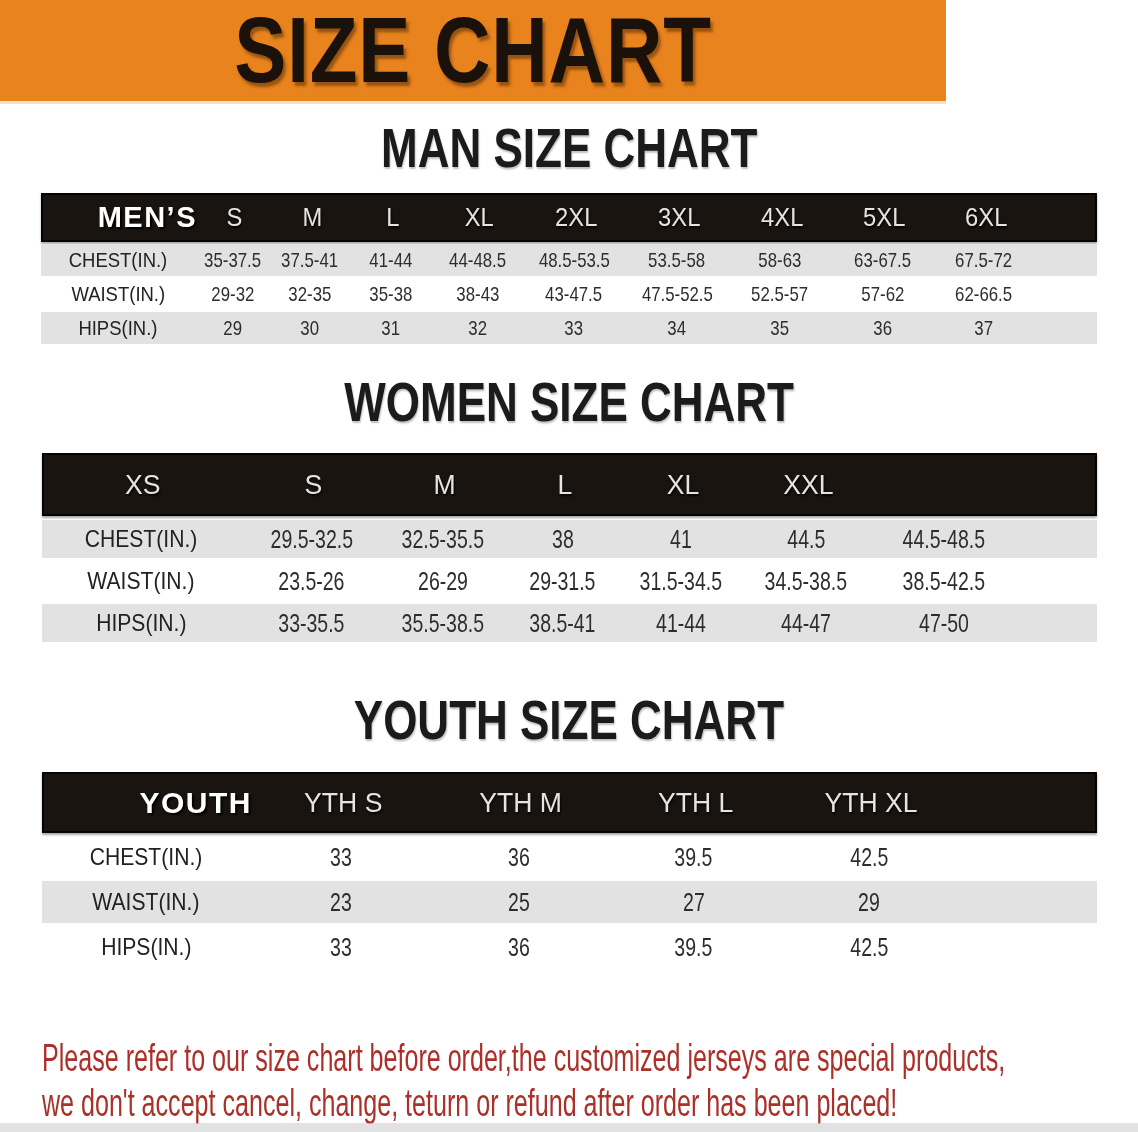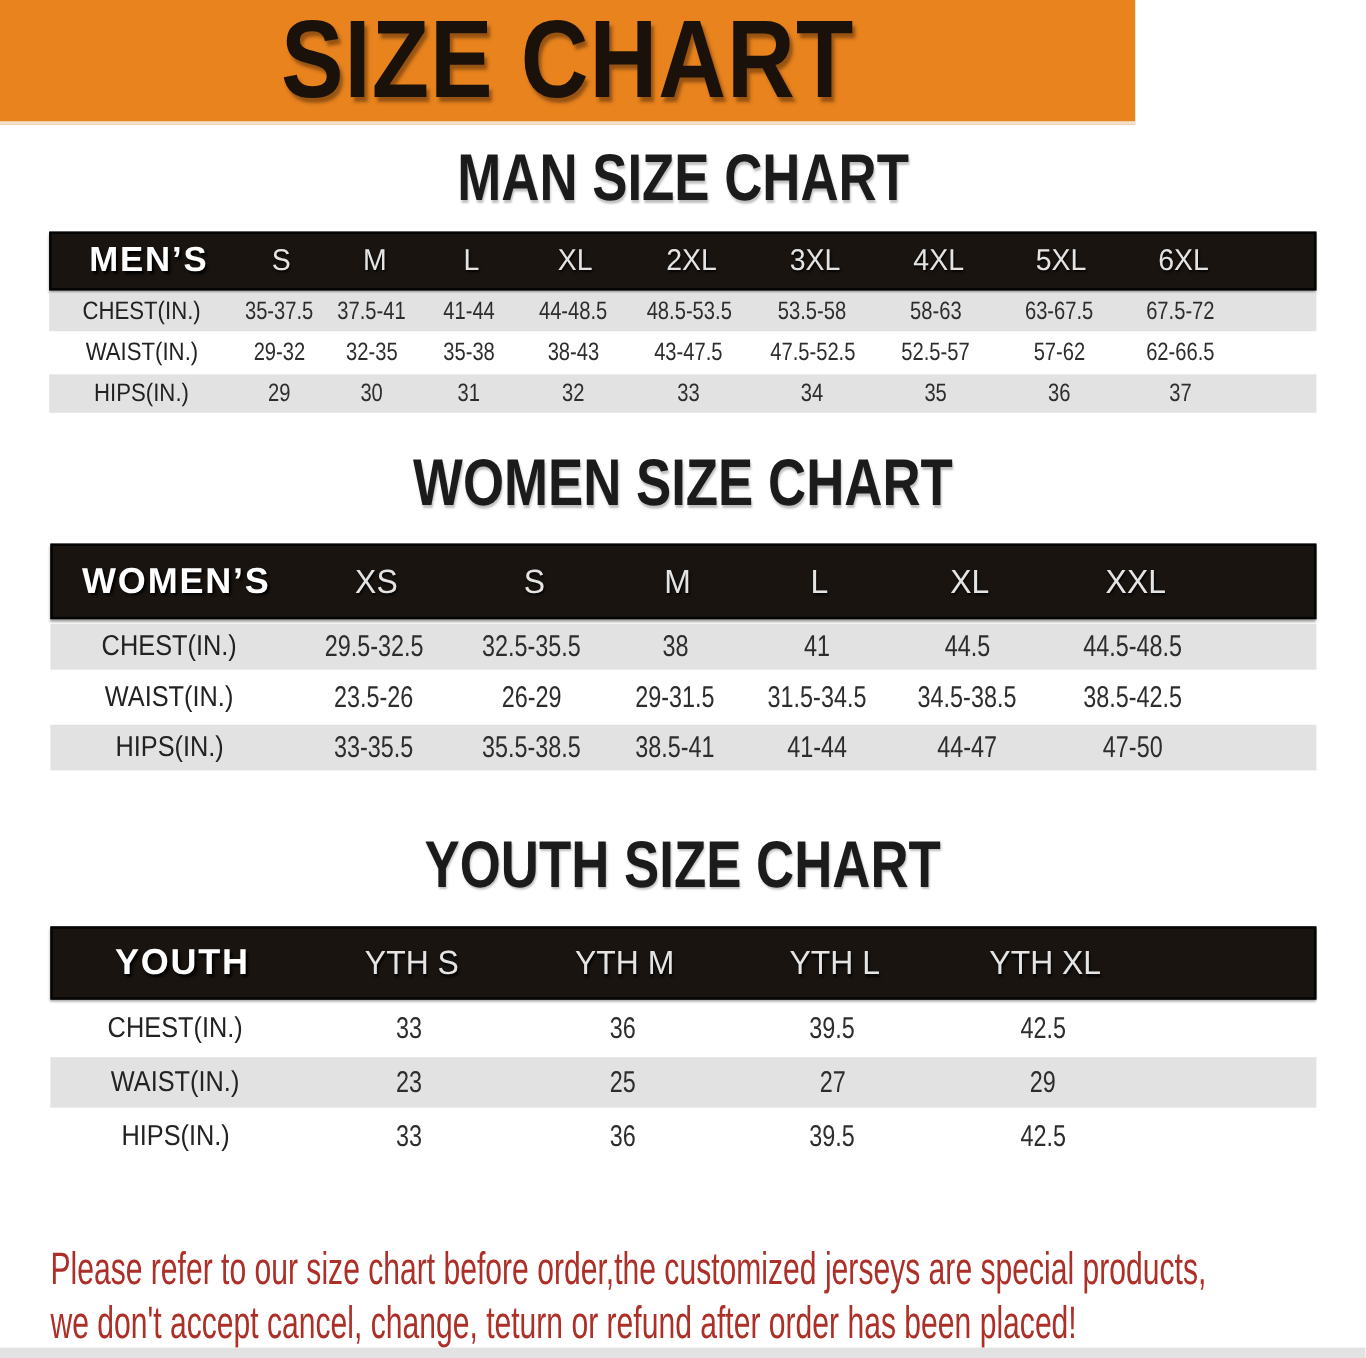--- a/index.html
+++ b/index.html
@@ -36,21 +36,21 @@
     display:grid;grid-template-columns:var(--cols);height:var(--hH);
     background:#191410;border:2px solid #040404;box-sizing:border-box;
     align-items:center;box-shadow:0 2px 2px rgba(0,0,0,0.35);
   }
   .t-row{
     display:grid;grid-template-columns:var(--cols);height:var(--rH);
     margin-top:var(--gap);align-items:center;
   }
   .t-row.gray{background:#e2e2e2;}
   .cell{text-align:center;white-space:nowrap;}
-  .cell.group{text-align:center;padding-left:8px;}
+  .cell.group{text-align:right;padding-left:8px;}
   .gl{
     display:inline-block;font-weight:bold;color:#ffffff;font-size:var(--gfs);
     letter-spacing:1.5px;text-shadow:2px 2px 2px rgba(0,0,0,0.9);
   }
   .hs{
     display:inline-block;color:#e4e4e4;font-size:var(--sfs);
     transform:scaleX(0.95);text-shadow:1px 2px 2px rgba(0,0,0,0.85);
   }
   .dx{display:inline-block;color:#2d2d2d;font-size:var(--dfs);transform:scaleX(var(--dsx));}
   .lx{display:inline-block;color:#222222;font-size:var(--lfs);transform:scaleX(0.88);}
@@ -129,21 +129,20 @@
       <div class="cell"><span class="dx">37</span></div>
       <div class="cell spacer"></div>
     </div>
   </div>
 
 <div class="sec-heading" id="heading-women">
   <span>WOMEN SIZE CHART</span>
 </div>
 <div class="size-table" style="top: 453px; left: 42px; width: 1055px; --cols: 198px 143px 120px 119px 118px 132px 144px 81px; --hH: 63px; --rH: 38px; --gap: 4px; --gfs: 30px; --sfs: 28px; --dfs: 25px; --lfs: 24px; --dsx: 0.78;">
     <div class="t-head">
-      <div class="cell group"><span class="gl">WOMEN’S</span></div>
       <div class="cell"><span class="hs">XS</span></div>
       <div class="cell"><span class="hs">S</span></div>
       <div class="cell"><span class="hs">M</span></div>
       <div class="cell"><span class="hs">L</span></div>
       <div class="cell"><span class="hs">XL</span></div>
       <div class="cell"><span class="hs">XXL</span></div>
       <div class="cell spacer"></div>
     </div>
     <div class="t-row gray">
       <div class="cell label"><span class="lx">CHEST(IN.)</span></div>

